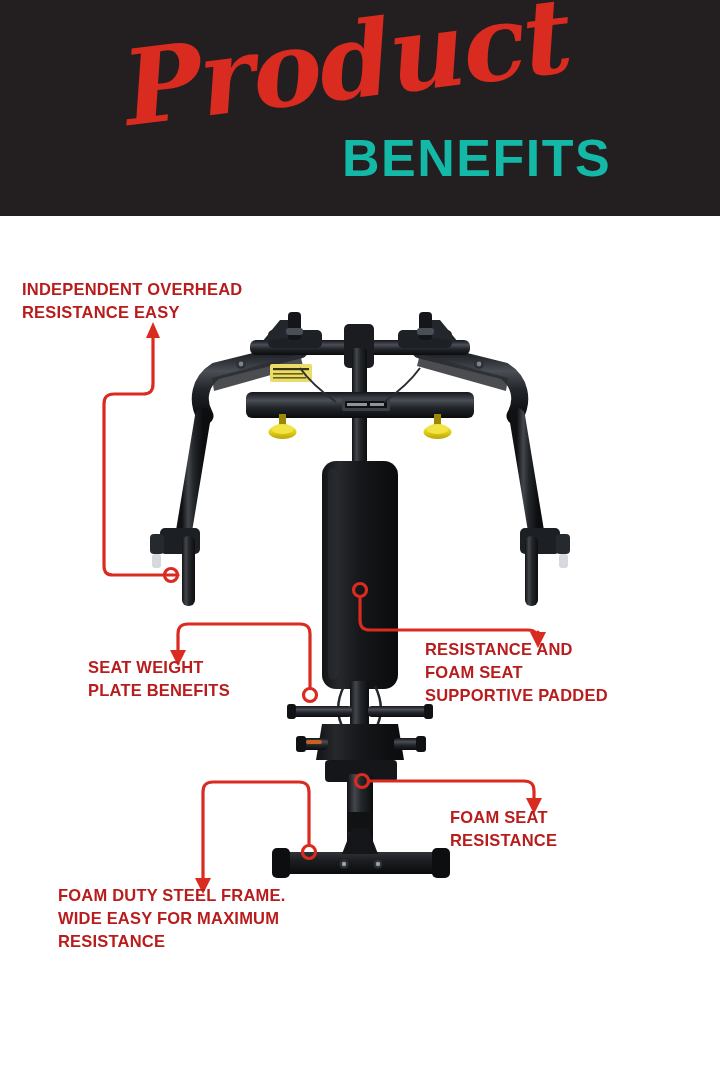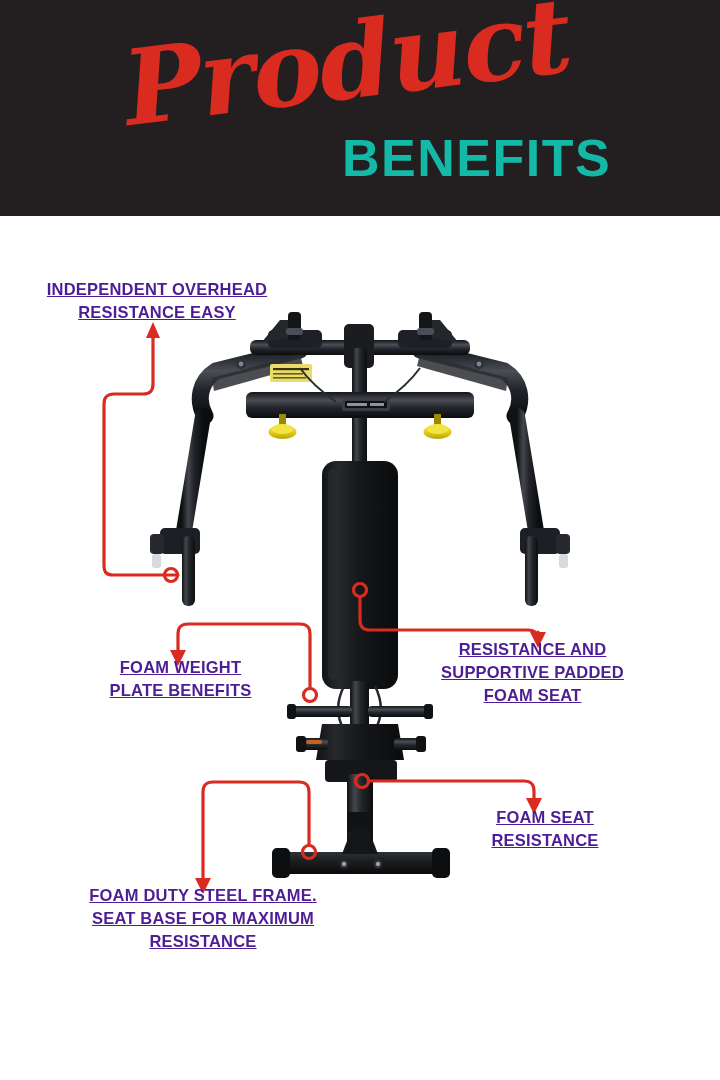--- a/index.html
+++ b/index.html
@@ -49,28 +49,27 @@
   #callout-svg, #product-svg {
     position:absolute; left:0; top:0; width:720px; height:864px;
   }
   #product-svg { z-index:1; }
   #callout-svg { z-index:3; }
 
   
   .label {
     position:absolute;
     z-index:4;
-    color:#4c1d95;
+    color:#b91c1c;
     font-size:16.5px;
     font-weight:700;
     line-height:23px;
     letter-spacing:0.2px;
-    text-align:center;
+    text-align:left;
     white-space:nowrap;
-    text-decoration:underline;
   }
   #label-arms    { left:22px;  top:62px;  width:270px; }
   #label-sleeves { left:88px;  top:440px; width:185px; }
   #label-seat    { left:425px; top:422px; width:215px; }
   #label-adjust  { left:450px; top:590px; width:190px; }
   #label-frame   { left:58px;  top:668px; width:290px; }
 </style>
 </head>
 <body>
 
@@ -263,34 +262,34 @@
       <circle cx="309" cy="636" r="6.5"></circle>
     </g>
   </svg>
 
   <div class="label" id="label-arms">
     <div>INDEPENDENT OVERHEAD</div>
     <div>RESISTANCE EASY</div>
   </div>
 
   <div class="label" id="label-sleeves">
-    <div>FOAM WEIGHT</div>
+    <div>SEAT WEIGHT</div>
     <div>PLATE BENEFITS</div>
   </div>
 
   <div class="label" id="label-seat">
     <div>RESISTANCE AND</div>
+    <div>FOAM SEAT</div>
     <div>SUPPORTIVE PADDED</div>
-    <div>FOAM SEAT</div>
   </div>
 
   <div class="label" id="label-adjust">
     <div>FOAM SEAT</div>
     <div>RESISTANCE</div>
   </div>
 
   <div class="label" id="label-frame">
     <div>FOAM DUTY STEEL FRAME.</div>
-    <div>SEAT BASE FOR MAXIMUM</div>
+    <div>WIDE EASY FOR MAXIMUM</div>
     <div>RESISTANCE</div>
   </div>
 
 </div>
 
 </body></html>

